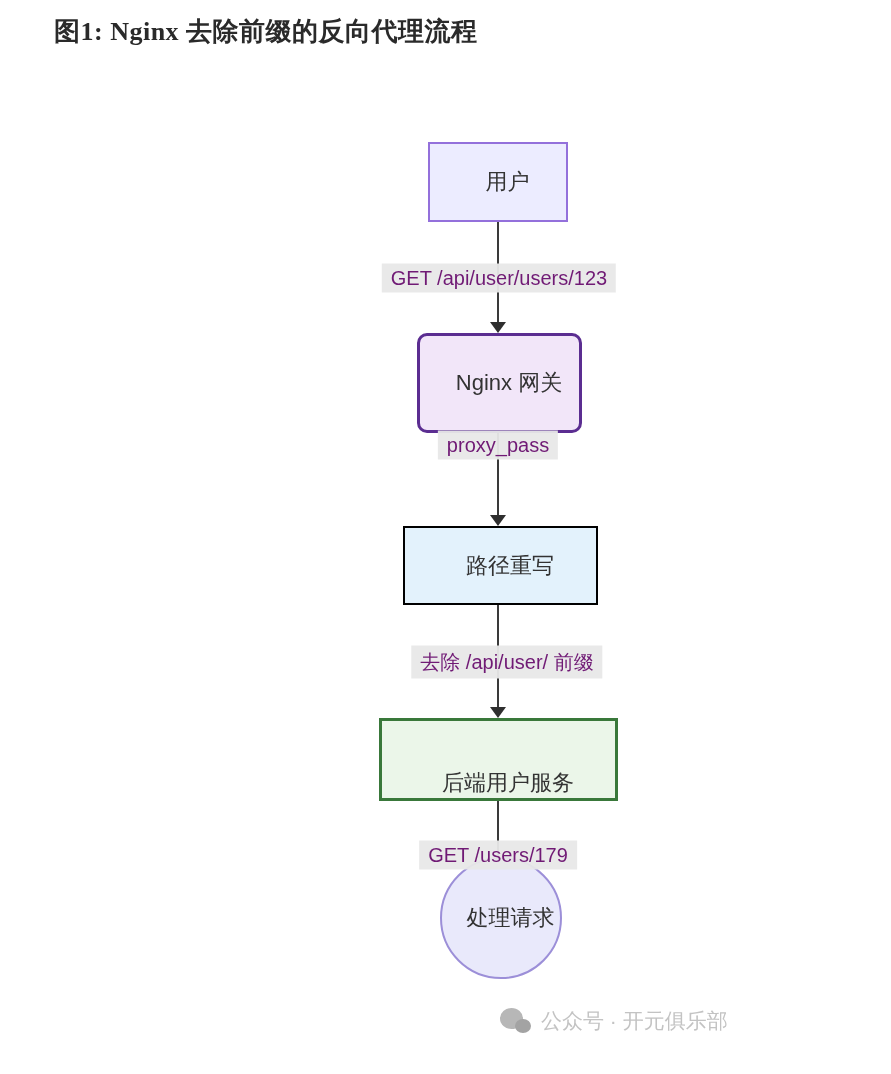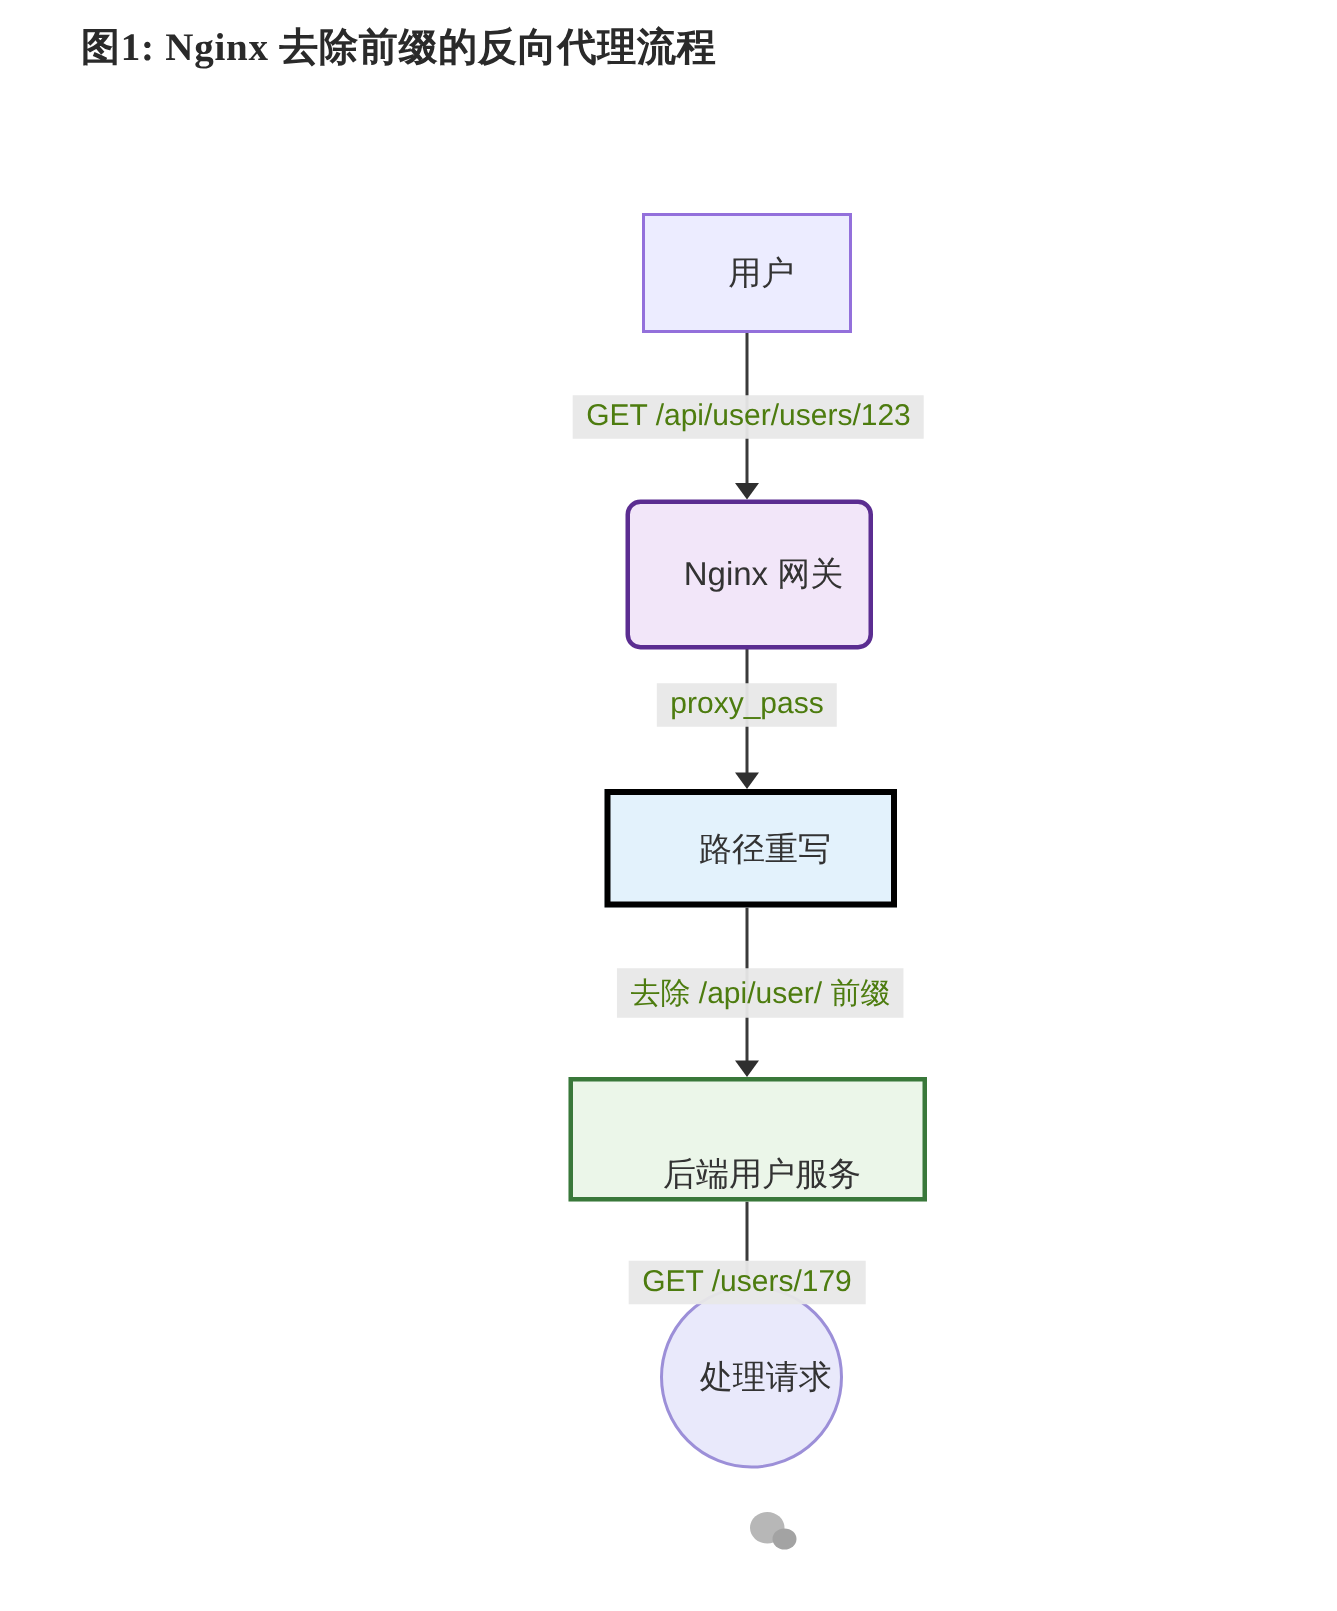--- a/index.html
+++ b/index.html
@@ -40,21 +40,21 @@
   }
   .node-nginx {
     left: 417px; top: 333px; width: 165px; height: 100px;
     background: #F2E6F9;
     border: 3px solid #5B2D91;
     border-radius: 10px;
   }
   .node-rewrite {
     left: 403px; top: 526px; width: 195px; height: 79px;
     background: #E3F2FC;
-    border: 4px solid #000000;
+    border: 2px solid #000000;
   }
   .node-backend {
     left: 379px; top: 718px; width: 239px; height: 83px;
     background: #EBF6E9;
     border: 3px solid #39783A;
     align-items: flex-end;
   }
   .node-process {
     left: 440px; top: 857px; width: 122px; height: 122px;
     background: #E9E9FB;
@@ -81,27 +81,27 @@
     border-top: 11px solid #2f2f2f;
   }
   .ah-1 { top: 322px; }
   .ah-2 { top: 515px; }
   .ah-3 { top: 707px; }
   .ah-4 { top: 898px; }
   .edge-label {
     position: absolute;
     transform: translate(-50%, -50%);
     background: rgba(232, 232, 232, 0.95);
-    color: #4d7c0f;
+    color: #701a75;
     font-size: 20px;
     padding: 3px 9px;
     white-space: nowrap;
   }
   .el-1 { left: 499px; top: 278px; }
-  .el-2 { left: 498px; top: 470px; }
+  .el-2 { left: 498px; top: 445px; }
   .el-3 { left: 507px; top: 662px; }
   .el-4 { left: 498px; top: 855px; }
   
   .watermark {
     position: absolute;
     left: 500px; top: 1005px;
     display: flex;
     align-items: center;
     gap: 7px;
     color: #c3c3c3;
@@ -157,13 +157,14 @@
   <div class="edge-label el-3">去除 /api/user/ 前缀</div>
   <div class="edge-label el-4">GET /users/179</div>
 
 </div>
 
 <div class="watermark">
   <span class="wm-logo">
     <span class="c1"></span>
       <span class="c2"></span>
   </span>
+  <span>公众号 · 开元俱乐部</span>
 </div>
 
 </body></html>

